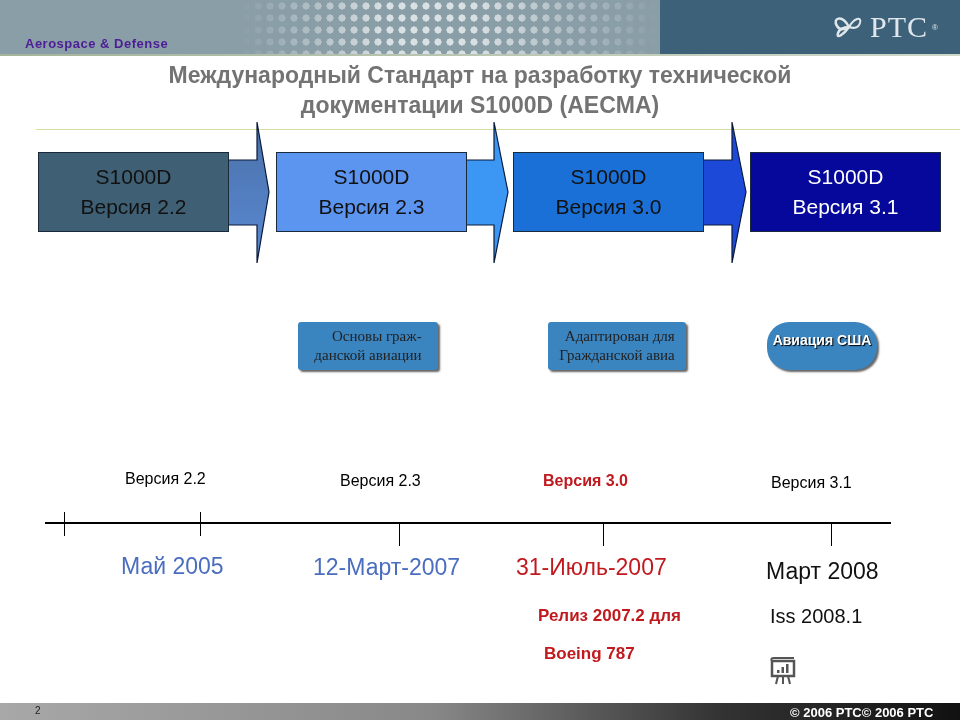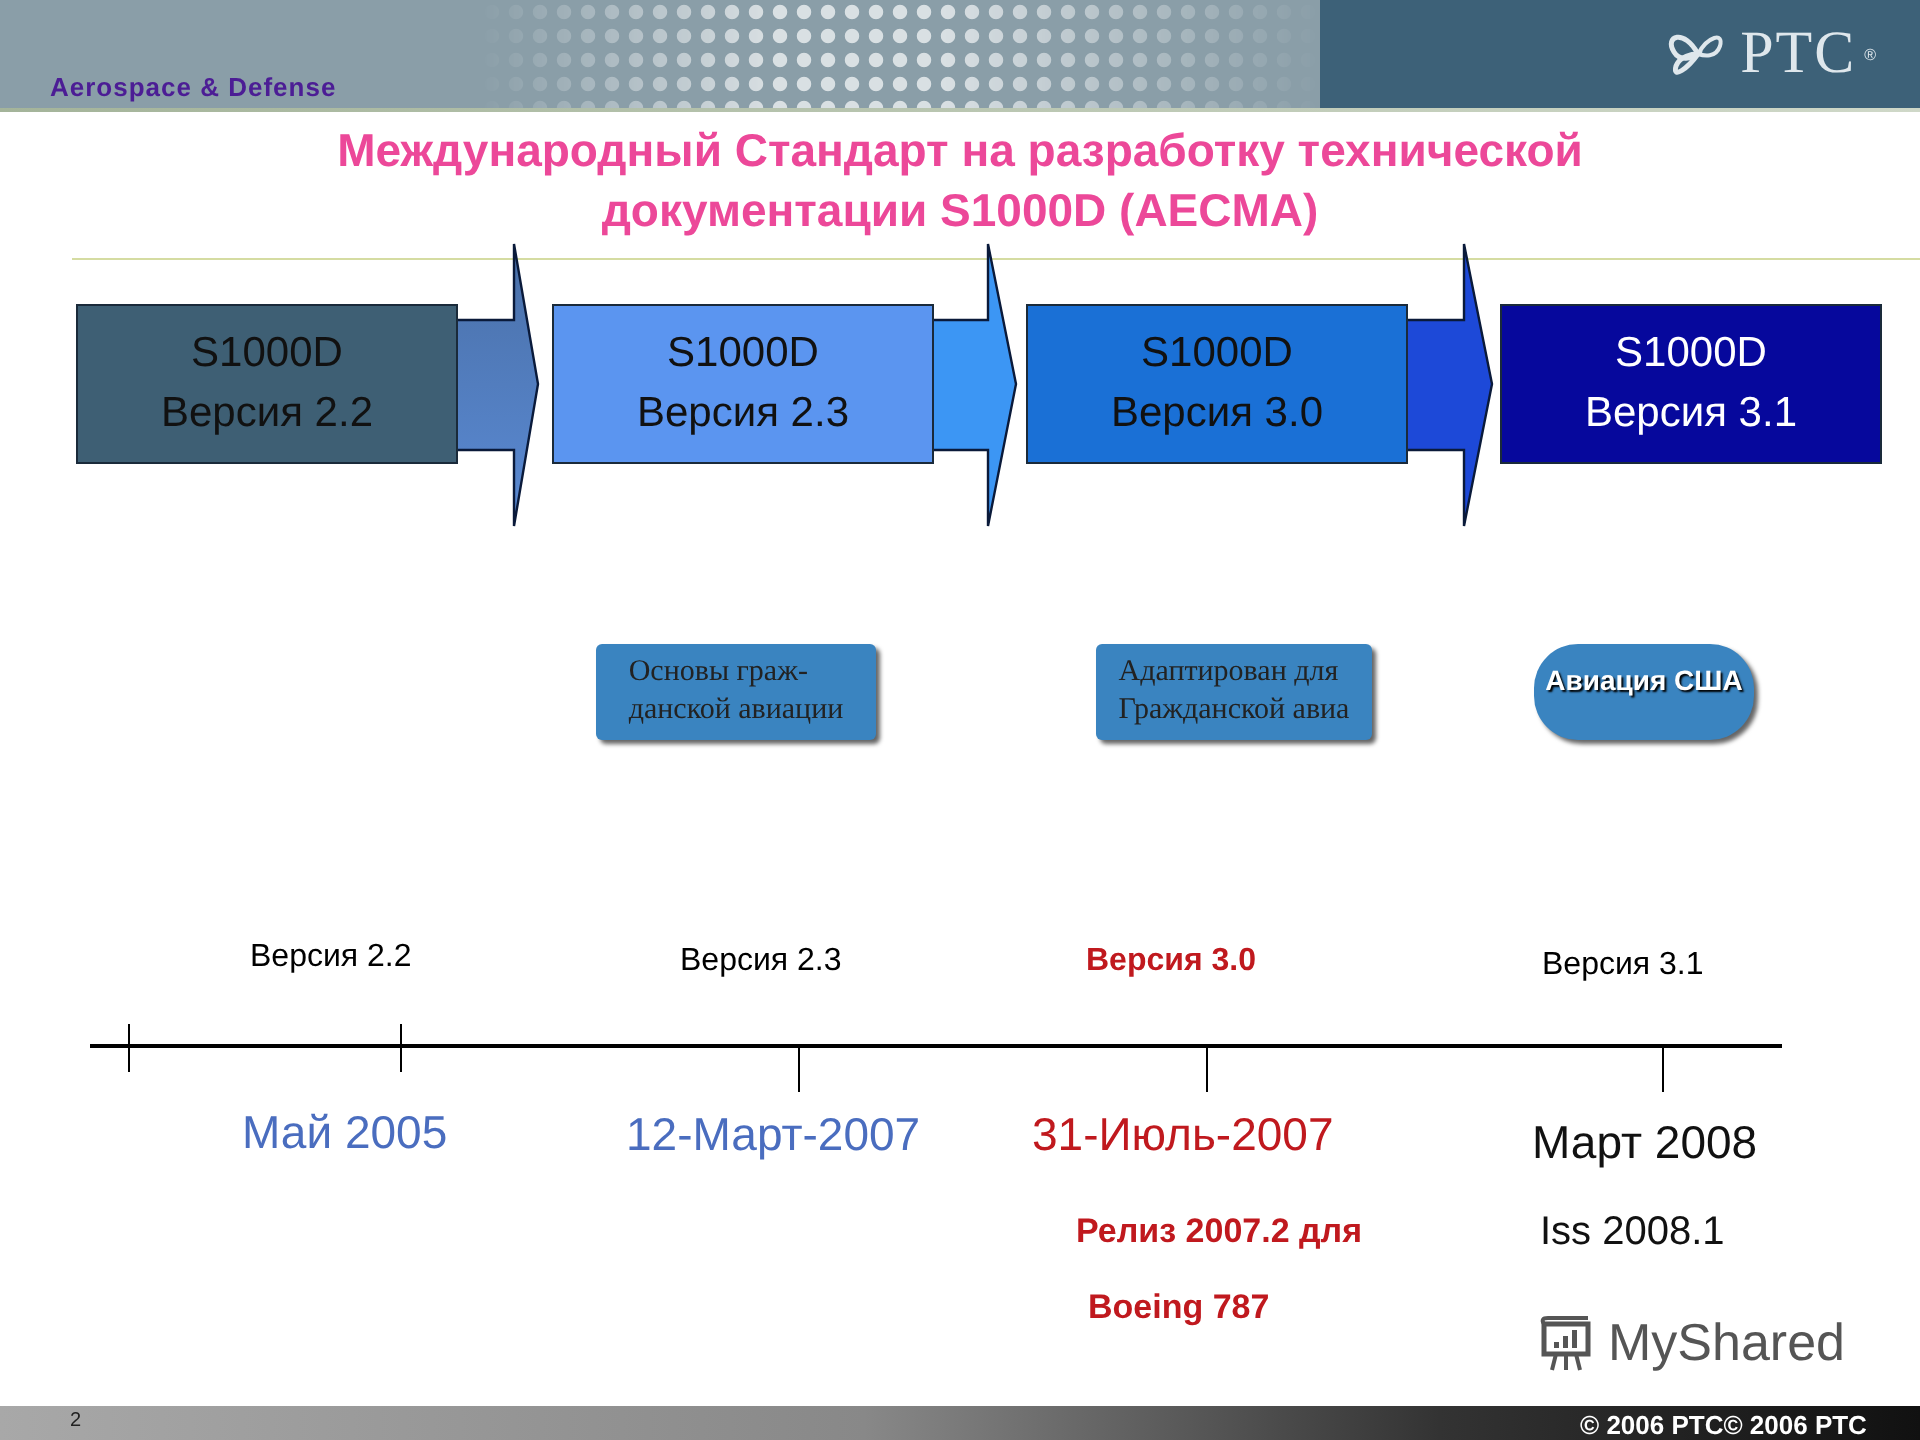--- a/index.html
+++ b/index.html
@@ -11,27 +11,27 @@
       background-size:12px 12px; opacity:0.8;
       -webkit-mask-image: linear-gradient(90deg, transparent 0%, #000 35%, #000 55%, transparent 100%);
       mask-image: linear-gradient(90deg, transparent 0%, #000 35%, #000 55%, transparent 100%); }
     .brand { position:absolute; left:25px; top:36px; font-size:13px; font-weight:bold; color:#4c1d95; letter-spacing:0.5px; }
     .ptc-logo { position:absolute; right:22px; top:10px; display:flex; align-items:center; gap:4px; color:#dfe7ec; }
     .ptc-logo .mark { width:34px; height:30px; }
     .ptc-logo .txt { font-family:"Liberation Serif", serif; font-size:30px; letter-spacing:1px; }
     .ptc-logo sup { font-size:8px; }
     .header-line { position:absolute; left:0; top:54px; width:960px; height:2px; background:linear-gradient(90deg,#a4b49a,#cfd8c8); }
 
-    .title { position:absolute; left:60px; top:60px; width:840px; text-align:center; font-size:23px; font-weight:bold; color:#ec4899; line-height:30px; }
+    .title { position:absolute; left:60px; top:60px; width:840px; text-align:center; font-size:23px; font-weight:bold; color:#737373; line-height:30px; }
     .rule { position:absolute; left:36px; top:129px; width:924px; height:1px; background:#d5dca2; }
 
     .vbox { position:absolute; top:152px; width:191px; height:80px; border:1px solid #1a2a3a; box-sizing:border-box; text-align:center; font-size:21px; line-height:30px; padding-top:9px; }
     .arrow { position:absolute; top:120px; width:60px; height:145px; }
 
-    .callout { position:absolute; top:322px; height:48px; background:#3a84c0; border-radius:3px; box-shadow:2px 2px 2px #666; text-align:left; font-family:"Liberation Serif", serif; font-size:15px; line-height:19px; color:#222; display:flex; align-items:center; justify-content:center; }
+    .callout { position:absolute; top:322px; height:48px; background:#3a84c0; border-radius:3px; box-shadow:2px 2px 2px #666; text-align:right; font-family:"Liberation Serif", serif; font-size:15px; line-height:19px; color:#222; display:flex; align-items:center; justify-content:center; }
     .callout.sans { font-family:"Liberation Sans", sans-serif; font-weight:bold; color:#fff; font-size:14px; text-shadow:1px 1px 1px #000; align-items:flex-start; padding-top:9px; box-sizing:border-box; }
 
     .timeline { position:absolute; left:45px; top:522px; width:846px; height:2px; background:#000; }
     .tick { position:absolute; width:1px; background:#000; }
     .tl-label { position:absolute; font-size:16px; color:#000; }
     .tl-date { position:absolute; font-size:23px; }
     .red { color:#c0191e; }
     .blue { color:#4a6dbf; }
     .bold { font-weight:bold; }
 
@@ -140,19 +140,18 @@
   <svg width="30" height="30" viewBox="0 0 30 30">
     <rect x="4" y="5" width="22" height="15" fill="none" stroke="#555" stroke-width="2.5"></rect>
     <path d="M4 5 Q2 2 6 2 L26 2" fill="none" stroke="#555" stroke-width="2"></path>
     <rect x="9" y="14" width="2.5" height="3" fill="#555"></rect>
       <rect x="13.5" y="11" width="2.5" height="6" fill="#555"></rect>
       <rect x="18" y="8" width="2.5" height="9" fill="#555"></rect>
     <line x1="10" y1="20" x2="8" y2="28" stroke="#555" stroke-width="2"></line>
       <line x1="15" y1="20" x2="15" y2="28" stroke="#555" stroke-width="2"></line>
       <line x1="20" y1="20" x2="22" y2="28" stroke="#555" stroke-width="2"></line>
   </svg>
-  <span>MyShared</span>
 </div>
 
 <div class="footer">
   <span class="pg">2</span>
   <span class="copy">© 2006 PTC© 2006 PTC</span>
 </div>
 
 </body></html>

